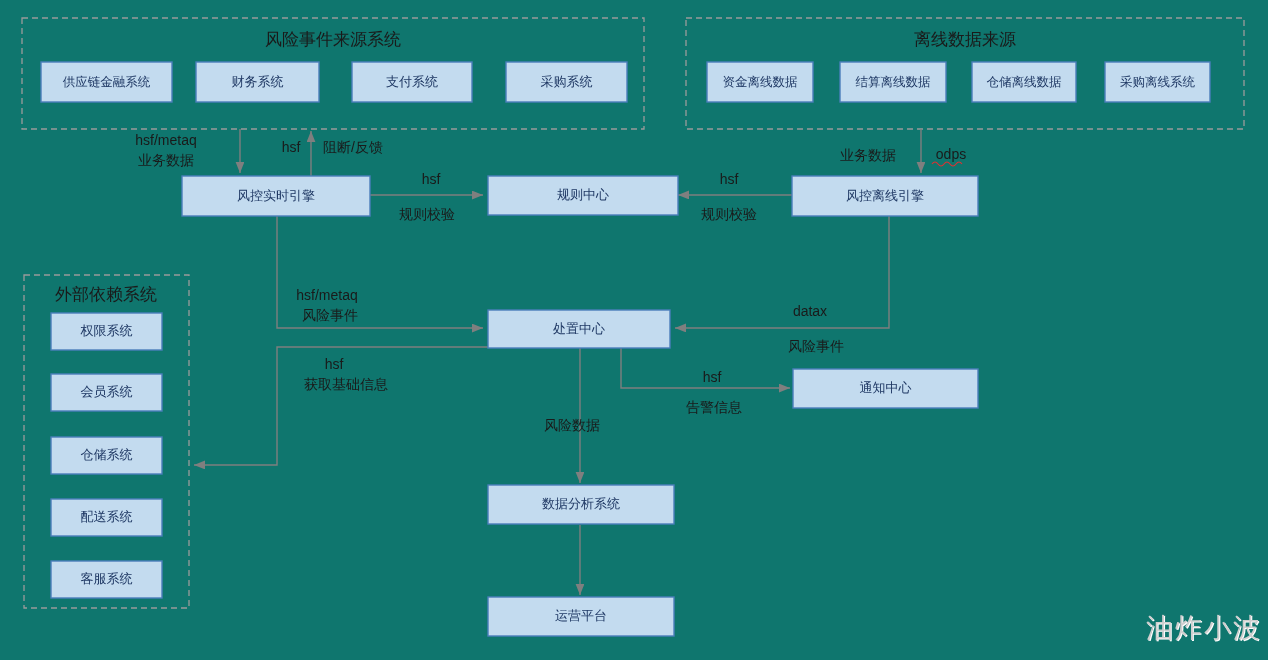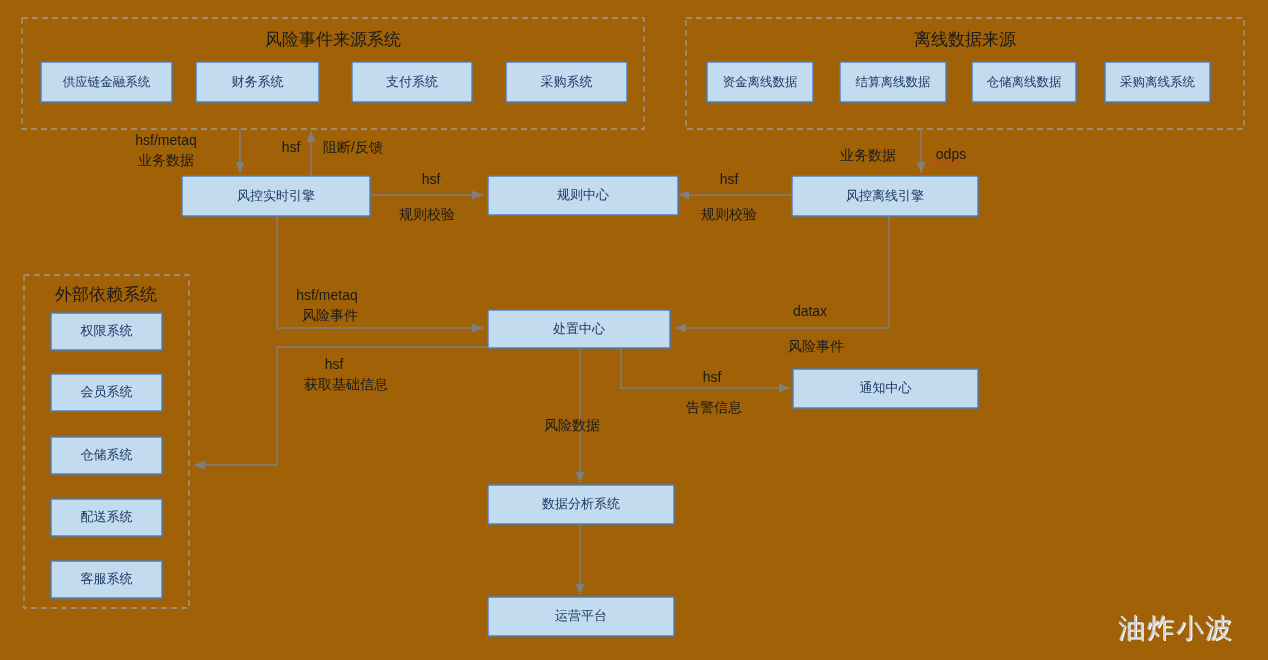--- a/index.html
+++ b/index.html
@@ -8,21 +8,21 @@
     padding: 0;
     background: #ffffff;
   }
   body {
     font-family: "Liberation Sans", "DejaVu Sans", sans-serif;
   }
   #canvas {
     position: relative;
     width: 1268px;
     height: 660px;
-    background: #a16207;
+    background: #0f766e;
     overflow: hidden;
   }
   svg.layer {
     position: absolute;
     top: 0;
     left: 0;
     width: 1268px;
     height: 660px;
   }
   .group-frame {
@@ -66,21 +66,21 @@
   .edge-label-l {
     text-anchor: start;
   }
   .spell-underline {
     stroke: #e03030;
     stroke-width: 1.1;
     fill: none;
   }
   .watermark {
     position: absolute;
-    right: 34px;
+    right: 6px;
     bottom: 14px;
     font-size: 27px;
     color: #cfcfcf;
     letter-spacing: 2px;
     text-shadow: 1px 1px 0 #ffffff;
     user-select: none;
     font-family: "Liberation Sans", "DejaVu Sans", sans-serif;
   }
 </style>
 </head>

